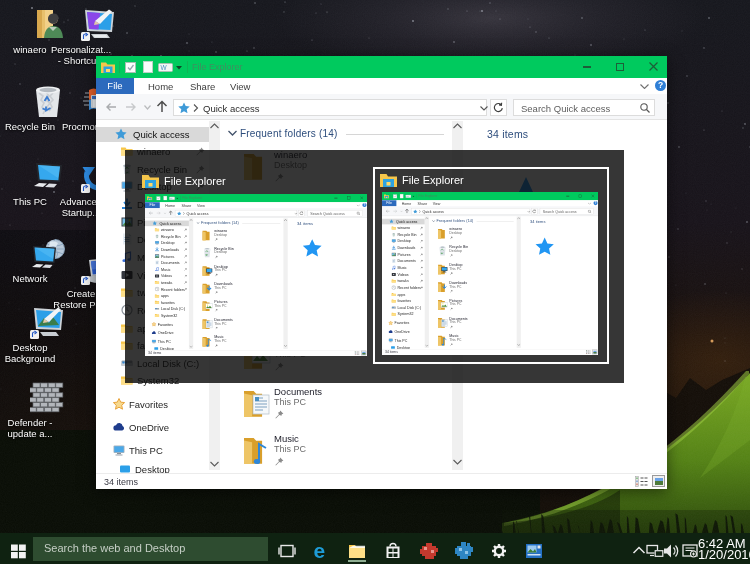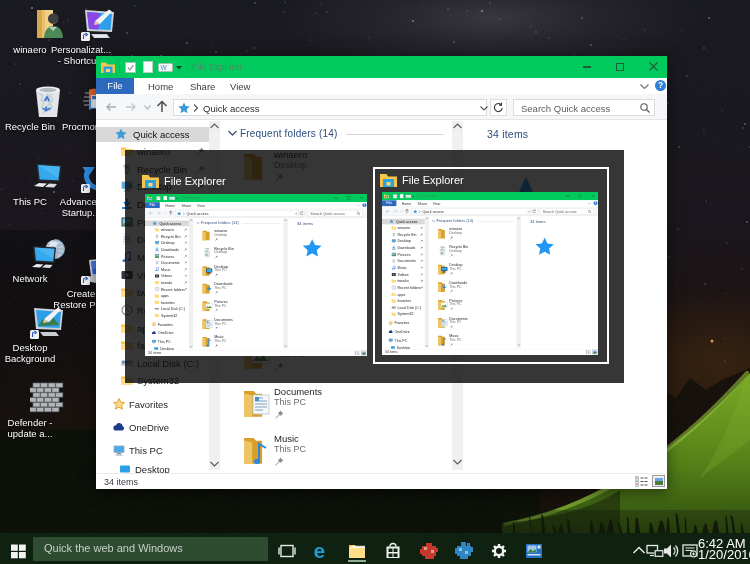--- a/index.html
+++ b/index.html
@@ -1793,21 +1793,21 @@
     </div>
   </div>
 <div class="a" style="left:0;top:533px;width:750px;height:31px;background:#0f2211"></div>
 <svg class="a" width="20" height="20" viewBox="0 0 20 20" style="left:9px;top:541px">
     <rect x="2" y="3.5" width="6.8" height="6.3" fill="#f2f2f2"></rect>
     <rect x="10" y="3.5" width="6.8" height="6.3" fill="#f2f2f2"></rect>
     <rect x="2" y="11" width="6.8" height="6.3" fill="#f2f2f2"></rect>
     <rect x="10" y="11" width="6.8" height="6.3" fill="#f2f2f2"></rect>
   </svg>
 <div class="a" style="left:33px;top:537px;width:235px;height:24px;background:#2e4c30">
-    <div class="a" style="left:11px;top:5px;font-size:11px;color:#c6cfc6">Quick the web and Windows</div>
+    <div class="a" style="left:11px;top:5px;font-size:11px;color:#c6cfc6">Search the web and Desktop</div>
   </div>
 <svg class="a" width="20" height="20" viewBox="0 0 20 20" style="left:277px;top:541px">
     <rect x="4" y="4.5" width="12" height="11" fill="none" stroke="#e8e8e8" stroke-width="1.4"></rect>
     <path d="M2 6.5 v7 M18 6.5 v7" stroke="#e8e8e8" stroke-width="1.4"></path>
   </svg>
 <svg class="a" width="20" height="20" viewBox="0 0 20 20" style="left:312px;top:541px">
     <text x="1.5" y="17" font-family="Liberation Sans" font-weight="bold" font-size="21" fill="#1e9cd7">e</text>
   </svg>
 <svg class="a" width="20" height="20" viewBox="0 0 20 20" style="left:347px;top:541px">
     <path d="M2 4 h6 l1.5 2 h8.5 v11 h-16 z" fill="#f7c64a"></path>

